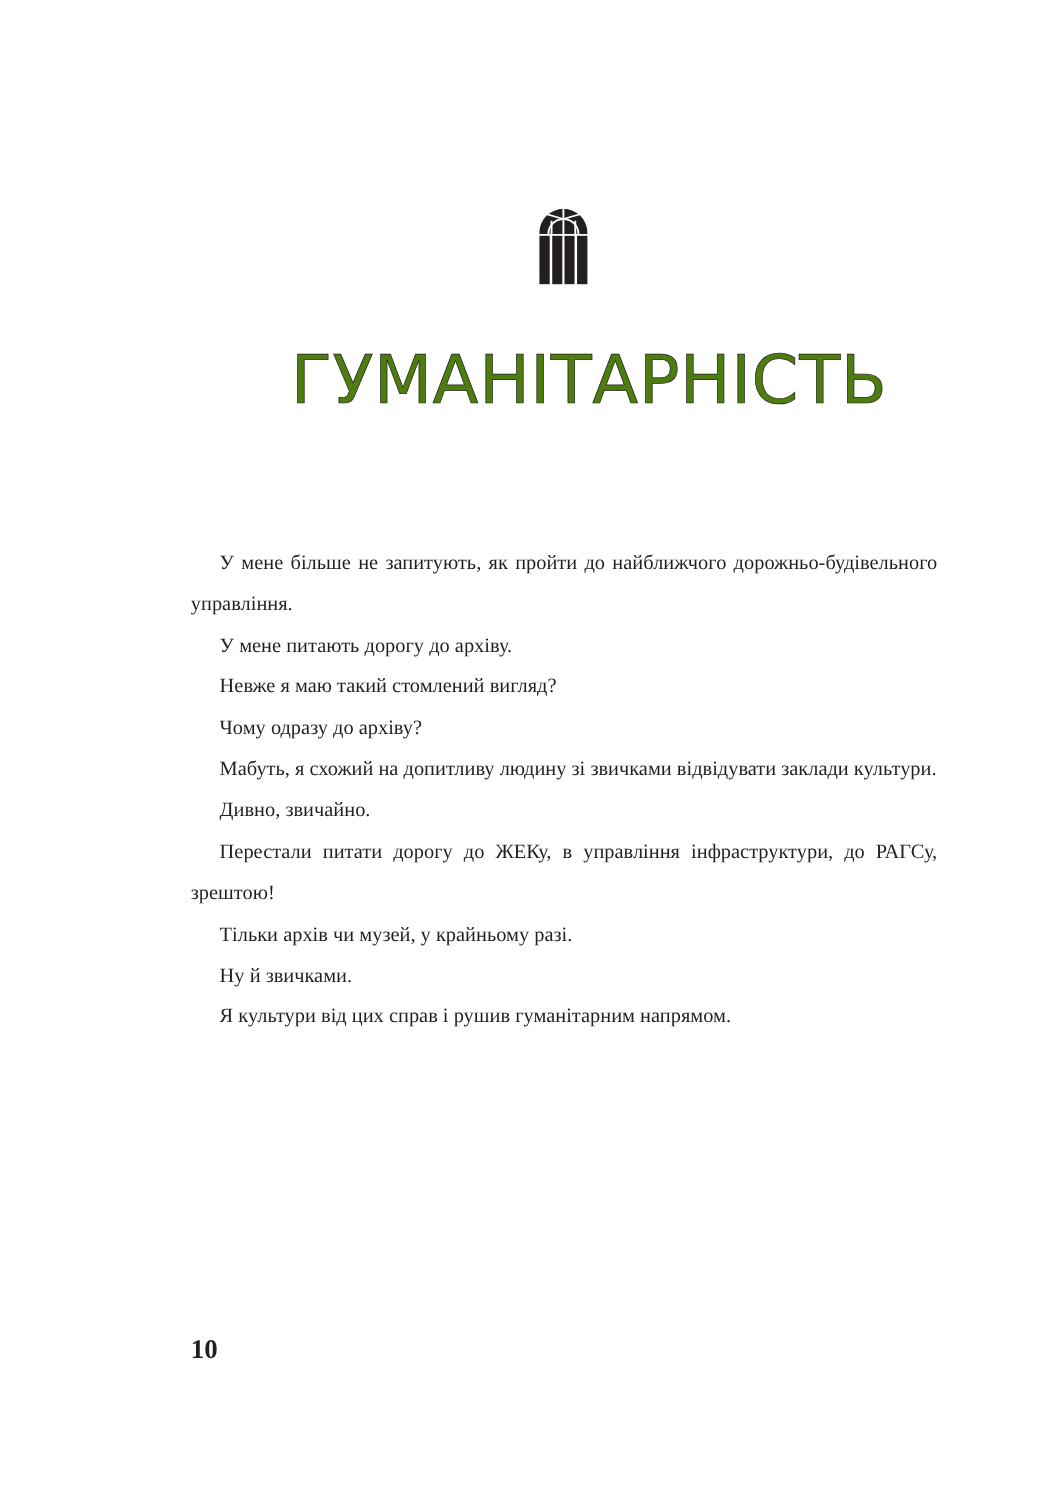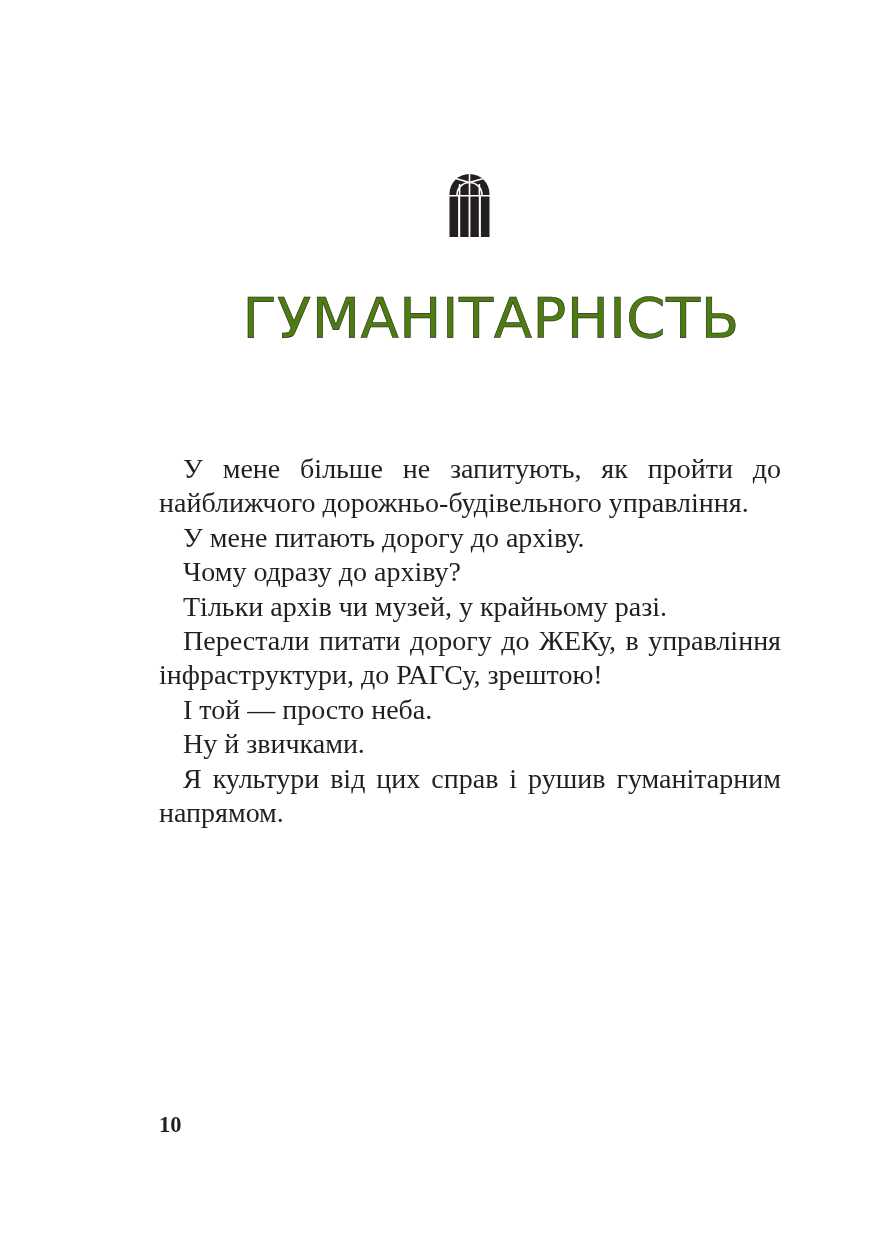--- a/index.html
+++ b/index.html
@@ -7,21 +7,21 @@
   .page { position: absolute; left: 0; top: 0; width: 886px; height: 1241px; background: #ffffff; }
   .ornament { position: absolute; left: 449px; top: 174px; width: 41px; height: 63px; }
   .title {
     position: absolute; left: 0; width: 886px; top: 282px; text-align: center;
     font-family: "DejaVu Sans", sans-serif; font-size: 56px; line-height: 72px;
     letter-spacing: 0.5px; color: #4d7c0f; margin: 0; font-weight: normal; padding-left: 48px;
     -webkit-text-stroke: 0.6px #231f20;
   }
   .body {
     position: absolute; left: 159px; top: 452px; width: 622px;
-    font-family: "Liberation Serif", serif; font-size: 28px; line-height: 34.4px;
+    font-family: "Liberation Serif", serif; font-size: 17px; line-height: 34.4px;
     color: #231f20;
   }
   .para { margin: 0; text-indent: 24px; text-align: justify; }
   .para.last-left { text-align-last: left; }
   .page-number {
     position: absolute; left: 159px; top: 1110px;
     font-family: "Liberation Serif", serif; font-size: 22.5px; line-height: 30px; color: #231f20; font-weight: bold;
   }
 </style>
 </head>
@@ -44,22 +44,24 @@
     <rect x="11.2" y="22.5" width="8.4" height="40.5" fill="#231f20"></rect>
     <rect x="21.4" y="22.5" width="8.4" height="40.5" fill="#231f20"></rect>
     <rect x="31.9" y="22.5" width="8.6" height="40.5" fill="#231f20"></rect>
   </svg>
 
   <h1 class="title">ГУМАНІТАРНІСТЬ</h1>
 
   <div class="body">
     <p class="para last-left">У мене більше не запитують, як пройти до найближчого дорожньо-будівельного управління.</p>
     <p class="para">У мене питають дорогу до архіву.</p>
+    <p class="para">Невже я маю такий стомлений вигляд?</p>
     <p class="para">Чому одразу до архіву?</p>
+    <p class="para last-left">Мабуть, я схожий на допитливу людину зі звичками відвідувати заклади культури.</p>
+    <p class="para">Дивно, звичайно.</p>
+    <p class="para last-left">Перестали питати дорогу до ЖЕКу, в управління інфраструктури, до РАГСу, зрештою!</p>
     <p class="para">Тільки архів чи музей, у крайньому разі.</p>
-    <p class="para last-left">Перестали питати дорогу до ЖЕКу, в управління інфраструктури, до РАГСу, зрештою!</p>
-    <p class="para">І той — просто неба.</p>
     <p class="para">Ну й звичками.</p>
     <p class="para last-left">Я культури від цих справ і рушив гуманітарним напрямом.</p>
   </div>
 
   <div class="page-number">10</div>
 </div>
 
 </body></html>

